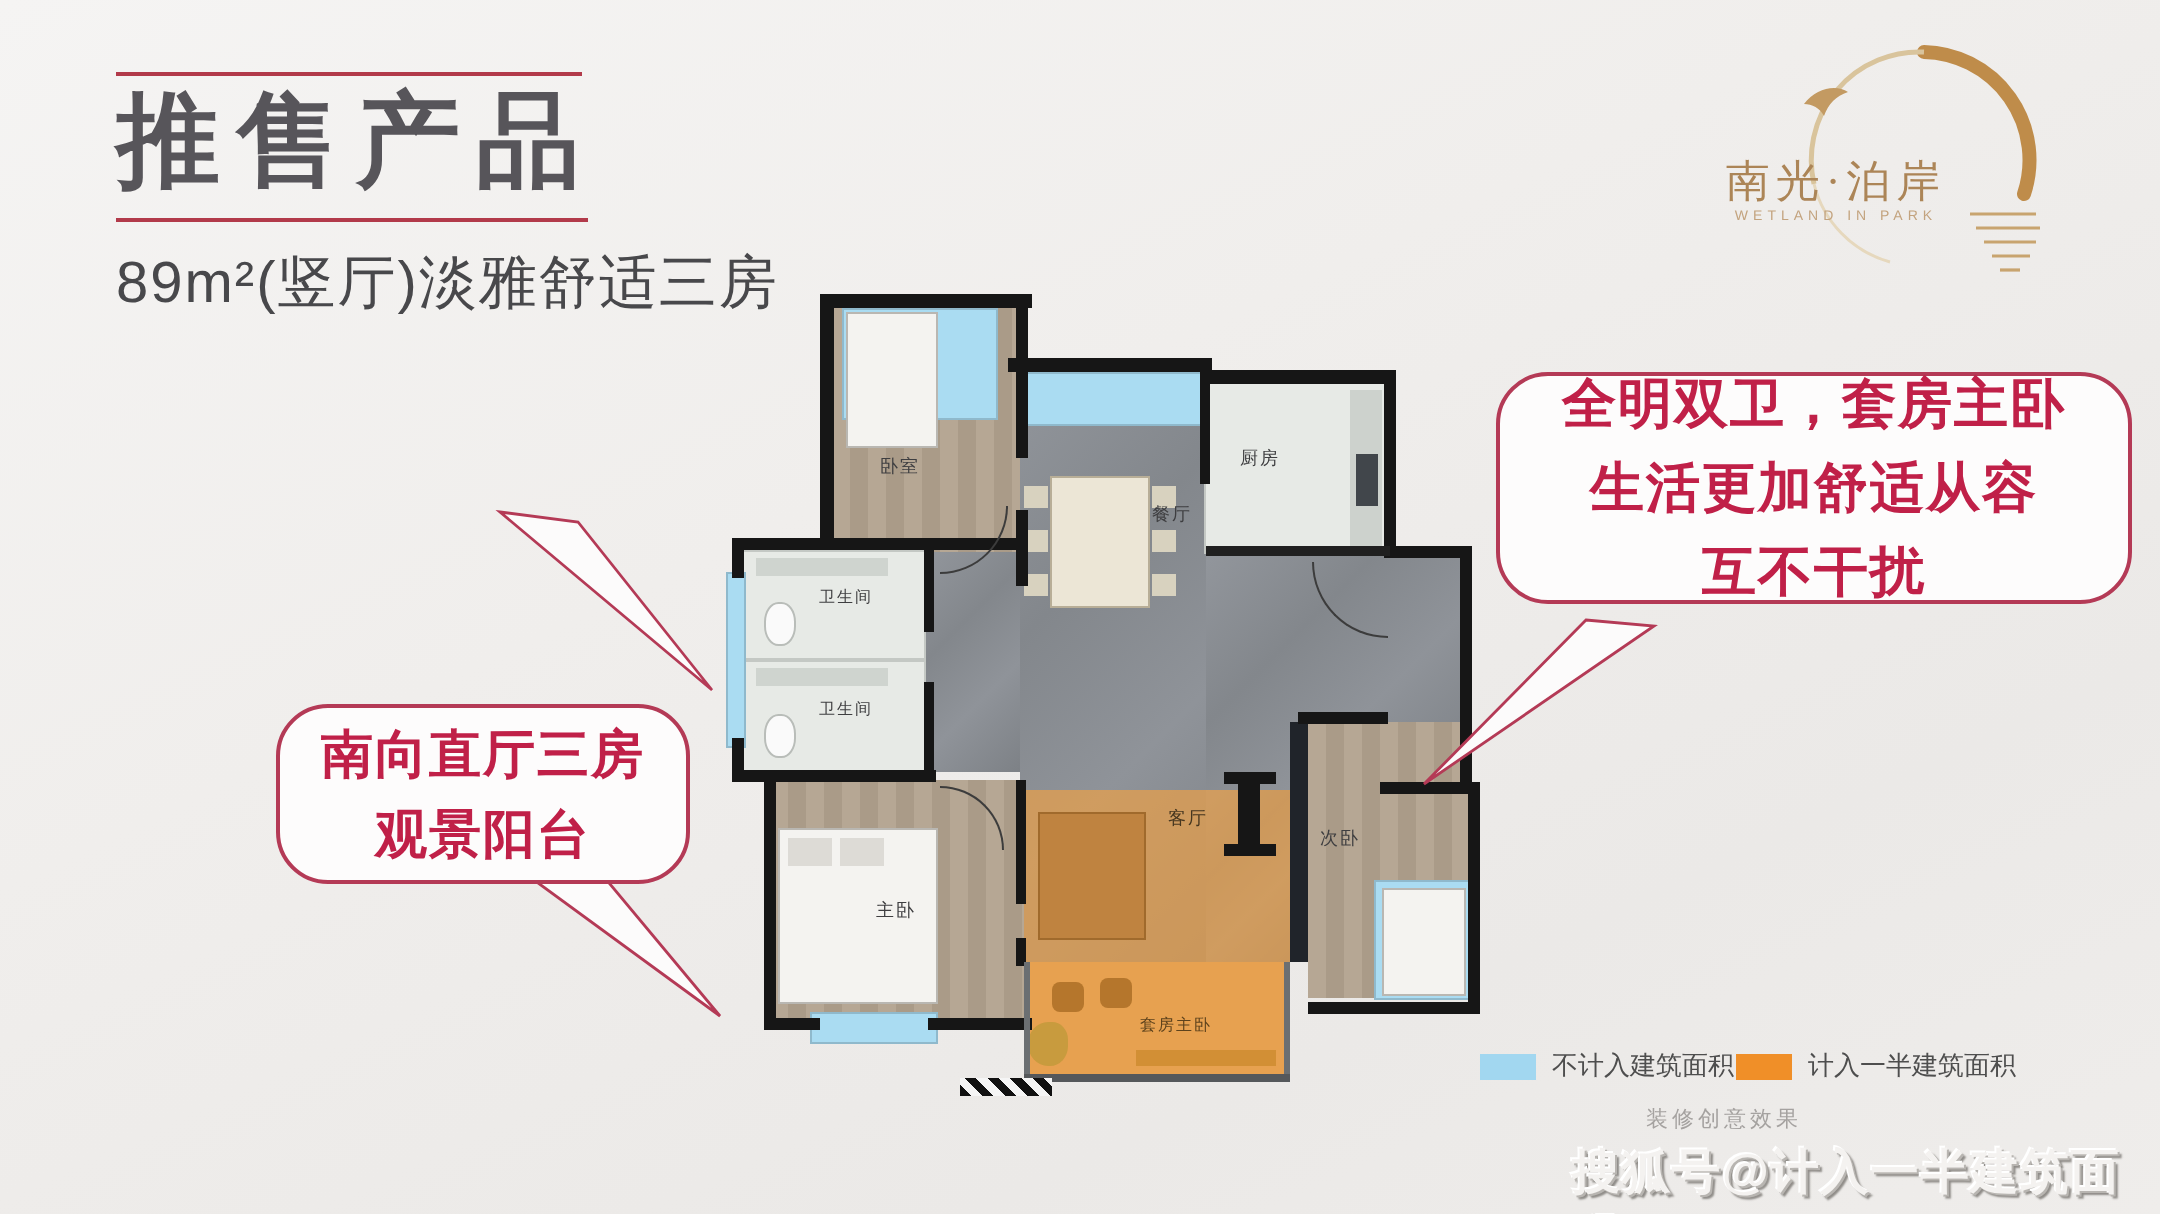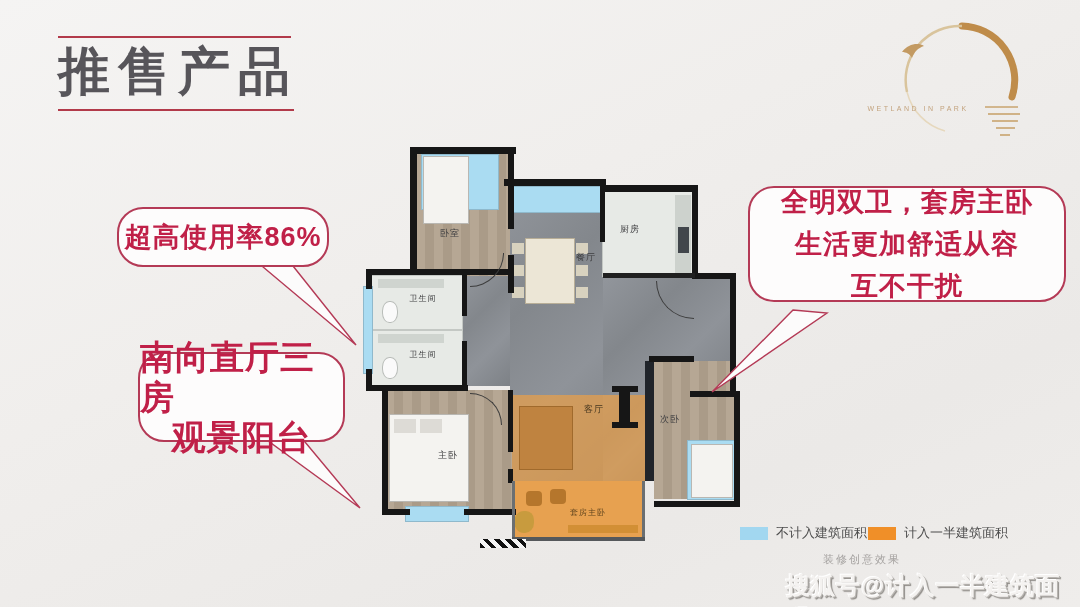--- a/index.html
+++ b/index.html
@@ -19,21 +19,21 @@
   #logo-name{ position:absolute; left:852px; top:76px; width:132px; text-align:center;
           font-family:"Liberation Serif","DejaVu Serif",serif; font-size:22px; color:#ac8557; letter-spacing:3px; }
   #logo-sub{ position:absolute; left:852px; top:105px; width:132px; text-align:center;
           font-size:7px; color:#c3a37e; letter-spacing:2.5px; }
 
   
   .bubble{ position:absolute; background:#fdfcfc; border:2px solid #b43a56; border-radius:26px;
            color:#c02048; font-weight:700; letter-spacing:1px; display:flex; flex-direction:column;
            align-items:center; justify-content:center; z-index:6; }
   #bubble-1{ left:117px; top:207px; width:212px; height:60px; font-size:27px; }
-  #bubble-2{ left:138px; top:352px; width:207px; height:90px; font-size:34px; line-height:40px; }
+  #bubble-2{ left:138px; top:352px; width:207px; height:90px; font-size:26px; line-height:40px; }
   #bubble-3{ left:748px; top:186px; width:318px; height:116px; font-size:27px; line-height:42px; }
   #tails{ position:absolute; left:0; top:0; z-index:5; pointer-events:none; }
 
   
   #fp{ position:absolute; left:358px; top:143px; width:386px; height:404px; z-index:1; }
   #fp .r, #fp .w, #fp .f, #fp .lbl, #fp .arc{ position:absolute; }
   .wood{ background:repeating-linear-gradient(90deg,#b6a794 0 9px,#aa9b88 9px 18px); }
   .marble{ background:linear-gradient(135deg,#92969c 0%,#83878c 35%,#8f9399 65%,#7d8186 100%); }
   .blue{ background:#aadcf2; outline:1px solid #8fb9cc; }
   .lightroom{ background:#e7eae6; outline:1px solid #c4c8c4; }
@@ -50,32 +50,34 @@
       color:#f4f2f0; text-shadow:-1px -1px 0 #ffffff, 1px 1px 0 #b8b5b1, 2px 2px 1px #8f8c88; }
 </style>
 </head>
 <body>
 
 <div id="stage">
 
   <div class="rule" style="left:58px; top:36px; width:233px;"></div>
   <div id="title">推售产品</div>
   <div class="rule" style="left:58px; top:109px; width:236px;"></div>
+  <div id="subtitle">89m²(竖厅)淡雅舒适三房</div>
 
   <svg id="logo-svg" width="180" height="140" viewBox="0 0 180 140">
     <path d="M112,14 A54,54 0 0 1 162,85" fill="none" stroke="#bf8c4a" stroke-width="7" stroke-linecap="round"></path>
     <path d="M112,14 A54,54 0 0 0 57,80" fill="none" stroke="#d9c49c" stroke-width="2.5"></path>
     <path d="M57,80 A54,54 0 0 0 95,119" fill="none" stroke="#e6d8bd" stroke-width="1.5"></path>
     <path d="M52,40 C58,32 68,30 74,34 C68,36 64,40 62,46 C60,42 56,40 52,40 Z" fill="#c39a62"></path>
     <line x1="135" y1="95" x2="168" y2="95" stroke="#c8a46f" stroke-width="1.6"></line>
     <line x1="138" y1="102" x2="170" y2="102" stroke="#c8a46f" stroke-width="1.6"></line>
     <line x1="142" y1="109" x2="168" y2="109" stroke="#c8a46f" stroke-width="1.6"></line>
     <line x1="146" y1="116" x2="165" y2="116" stroke="#c8a46f" stroke-width="1.6"></line>
     <line x1="150" y1="123" x2="160" y2="123" stroke="#c8a46f" stroke-width="1.6"></line>
   </svg>
+  <div id="logo-name">南光·泊岸</div>
   <div id="logo-sub">WETLAND IN PARK</div>
 
   <div id="fp">
 
     <div class="r wood" style="left:58px;top:10px;width:97px;height:132px;"></div>
     <div class="r blue" style="left:64px;top:12px;width:76px;height:54px;"></div>
     <div class="r" style="left:66px;top:14px;width:44px;height:66px;background:#f4f3f0;outline:1px solid #b9b7b2;"></div>
     <div class="r marble" style="left:152px;top:40px;width:93px;height:300px;"></div>
     <div class="r blue" style="left:154px;top:44px;width:88px;height:25px;"></div>
     <div class="r lightroom" style="left:245px;top:49px;width:90px;height:84px;"></div>
@@ -164,23 +166,20 @@
     <div class="lbl" style="left:292px;top:270px;width:40px;">次卧</div>
     <div class="lbl" style="left:200px;top:364px;width:60px;font-size:8px;color:#5d421c;">套房主卧</div>
   </div>
 
   <svg id="tails" width="1080" height="607">
     <polygon points="250,256 289,261 356,345" fill="#fcfbfb" stroke="#b43a56" stroke-width="1.4"></polygon>
     <polygon points="256,432 300,436 360,508" fill="#fcfbfb" stroke="#b43a56" stroke-width="1.4"></polygon>
     <polygon points="793,310 827,313 712,392" fill="#fcfbfb" stroke="#b43a56" stroke-width="1.4"></polygon>
   </svg>
 
-  <div class="bubble" id="bubble-1">
-    <span>超高使用率86%</span>
-  </div>
   <div class="bubble" id="bubble-2">
     <span>南向直厅三房</span>
     <span>观景阳台</span>
   </div>
   <div class="bubble" id="bubble-3">
     <span>全明双卫，套房主卧</span>
     <span>生活更加舒适从容</span>
     <span>互不干扰</span>
   </div>
 

